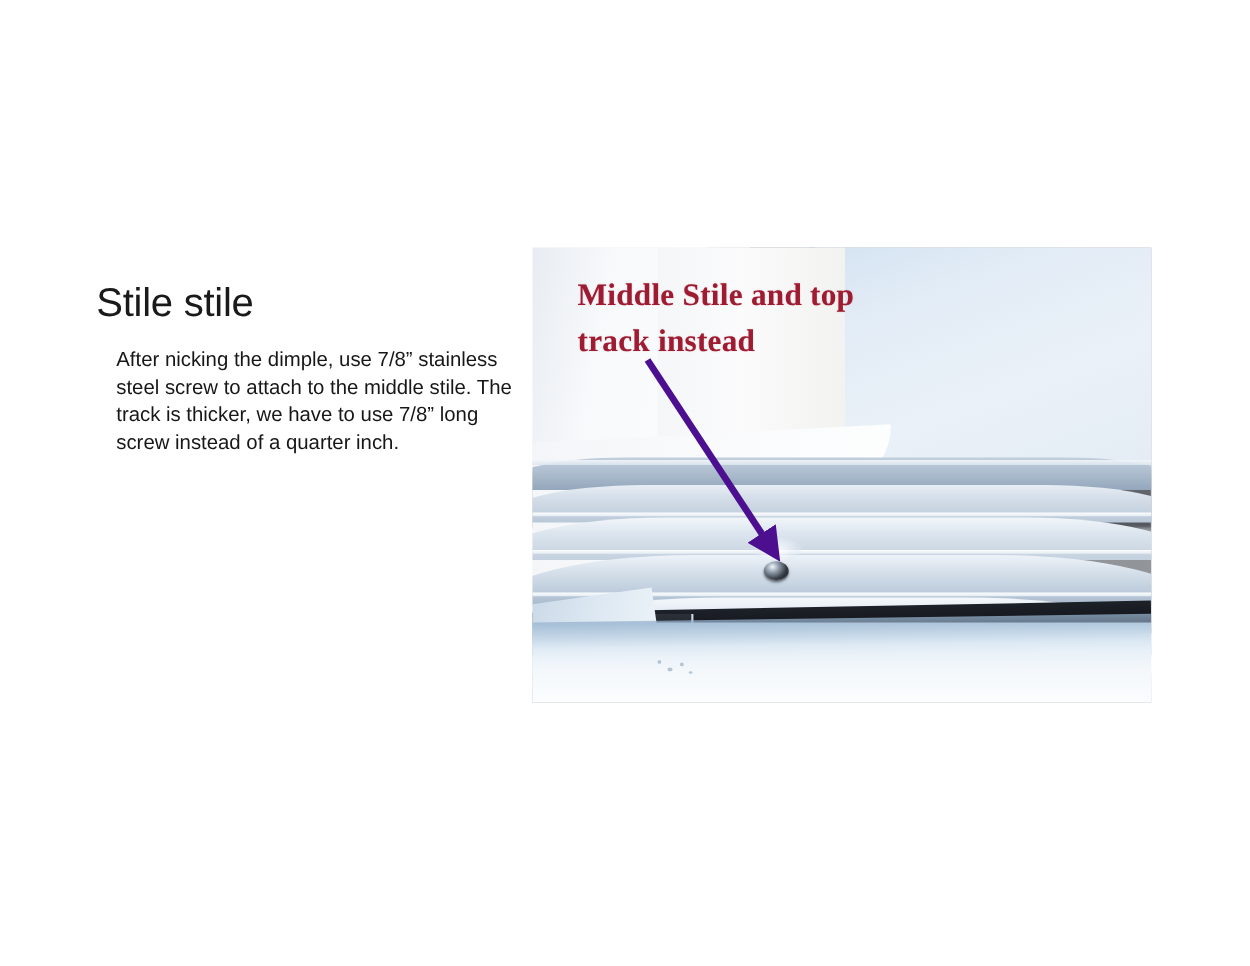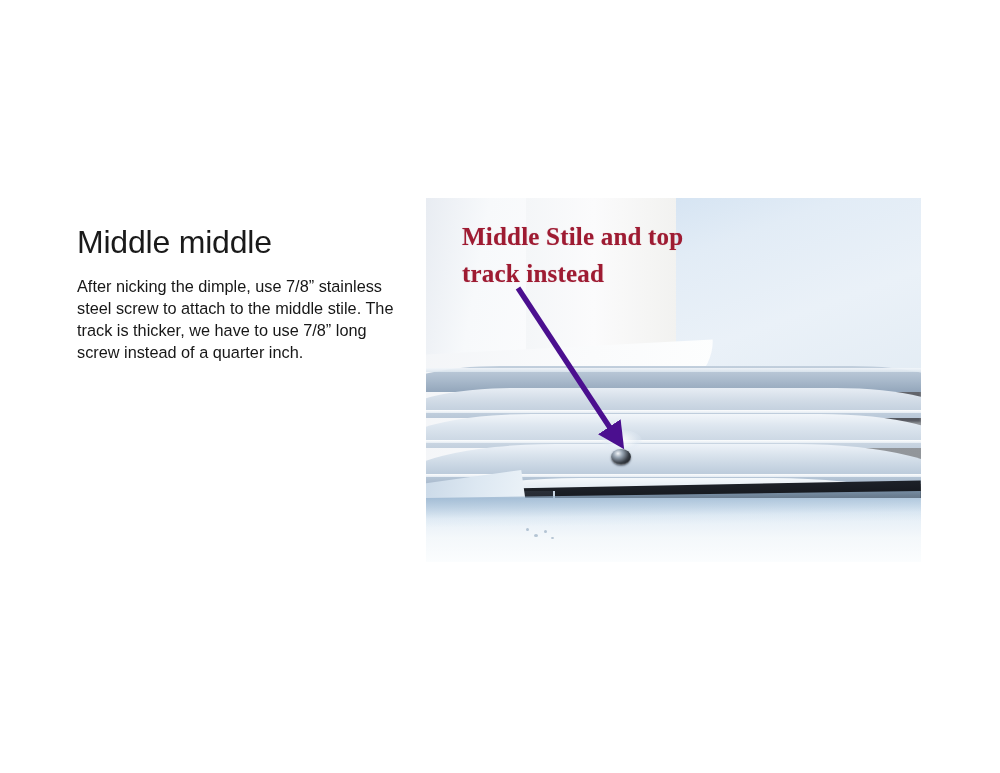--- a/index.html
+++ b/index.html
@@ -40,21 +40,21 @@
     line-height: 1.12;
     margin: 0 0 14px 0;
     white-space: nowrap;
   }
   .slide-body {
     font-family: "Liberation Sans", sans-serif;
     font-size: 16.3px;
     font-weight: 400;
     color: #171717;
     line-height: 1.355;
-    margin: 0;
+    margin: 16px;
     width: 320px;
   }
 
   
   .photo {
     position: absolute;
     left: 426px;
     top: 198px;
     width: 495px;
     height: 364px;
@@ -268,21 +268,21 @@
     overflow: visible;
     pointer-events: none;
   }
 </style>
 </head>
 <body>
 
 <div class="slide">
 
   <div class="text-col">
-    <h1 class="slide-title">Middle middle</h1>
+    <h1 class="slide-title">Stile stile</h1>
     <p class="slide-body">After nicking the dimple, use 7/8” stainless steel screw to attach to the middle stile.  The track is thicker, we have to use 7/8” long screw instead of a quarter inch.</p>
   </div>
 
   <div class="photo">
 
     <div class="bg-grayfield"></div>
     <div class="bg-screen"></div>
     <div class="bg-screen-left-line"></div>
     <div class="bg-screen-edge"></div>
     <div class="bg-tan"></div>

